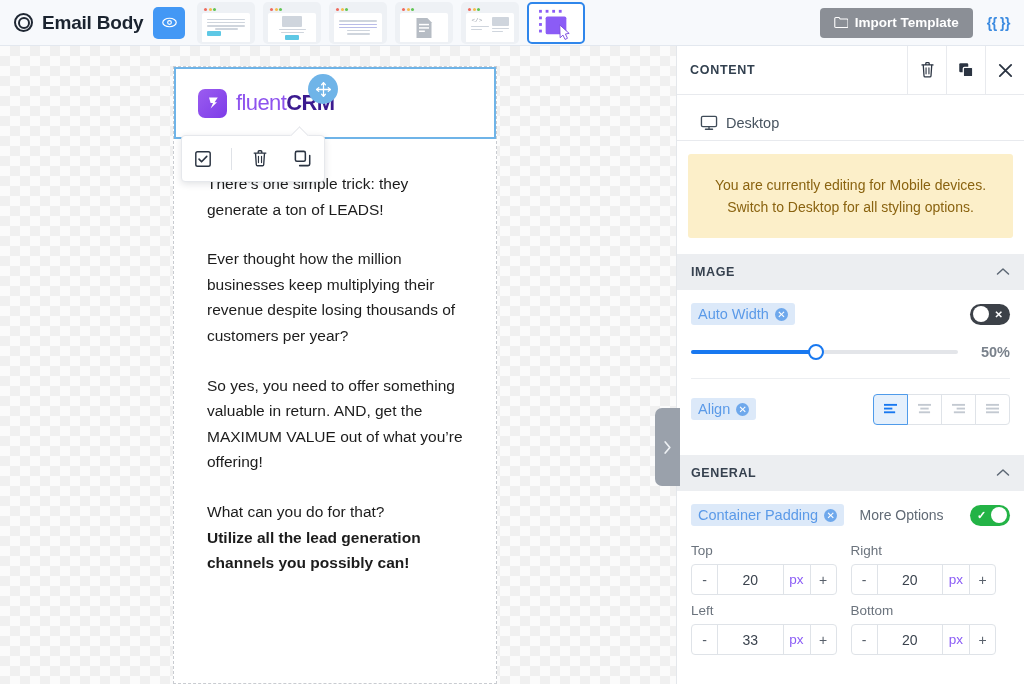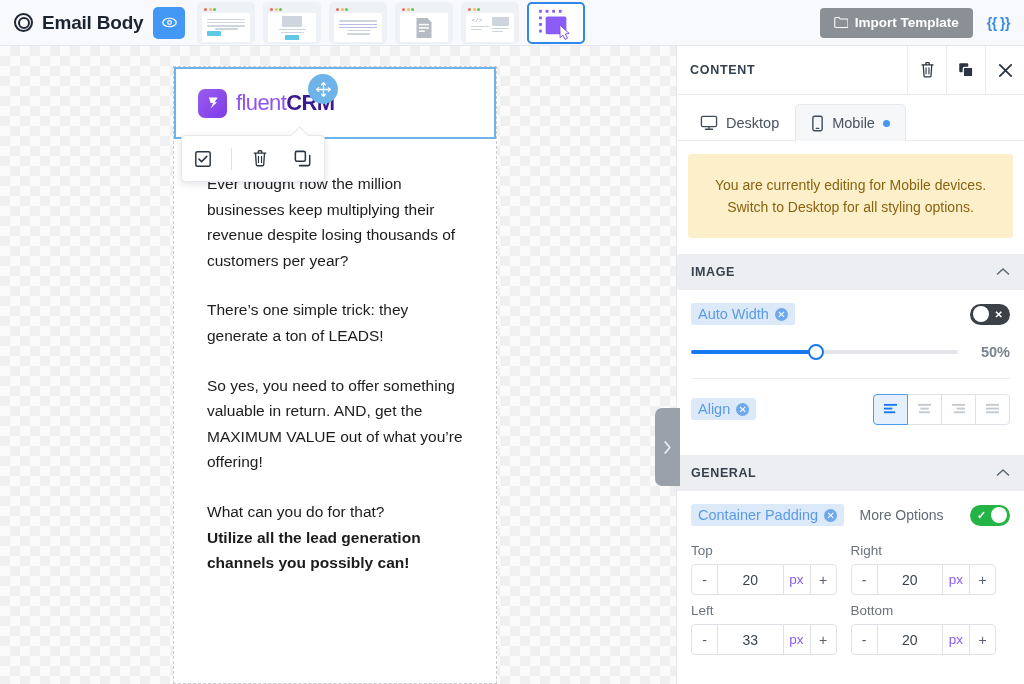--- a/index.html
+++ b/index.html
@@ -390,22 +390,22 @@
               <path d="M5 3 h11 l-4 6 h3 l-8 8 3 -7 h-3 z" fill="#fff"></path>
             </svg>
           </span>
           <span class="logo-text">
             <span class="lt-a">fluent</span><span class="lt-b">CRM</span>
           </span>
         </div>
       </div>
 
       <div class="mail-body">
+        <p><span>There’s one simple trick: they generate a ton of LEADS!</span></p>
         <p><span>Ever thought how the million businesses keep multiplying their revenue despite losing thousands of customers per year?</span></p>
-        <p><span>There’s one simple trick: they generate a ton of LEADS!</span></p>
         <p><span>So yes, you need to offer something valuable in return. AND, get the MAXIMUM VALUE out of what you’re offering!</span></p>
         <p>
           <span>What can you do for that?</span><br>
           <b>Utilize all the lead generation channels you possibly can!</b>
         </p>
       </div>
     </div>
 
     <div class="move-handle">
       <svg width="17" height="17" viewBox="0 0 20 20">
@@ -474,28 +474,20 @@
     </div>
 
     <div class="tabs">
       <div class="tab">
         <svg width="18" height="16" viewBox="0 0 20 18">
           <rect x="1.5" y="1.5" width="17" height="11.5" rx="1.5" fill="none" stroke="#3f4b58" stroke-width="1.5"></rect>
           <path d="M6 16 h8" stroke="#3f4b58" stroke-width="1.5" stroke-linecap="round"></path>
           <path d="M10 13 v3" stroke="#3f4b58" stroke-width="1.5"></path>
         </svg>
         <span>Desktop</span>
-      </div>
-      <div class="tab active">
-        <svg width="13" height="17" viewBox="0 0 14 18">
-          <rect x="2" y="1.2" width="10" height="15.6" rx="1.8" fill="none" stroke="#3f4b58" stroke-width="1.5"></rect>
-          <path d="M5.6 14.2 h2.8" stroke="#3f4b58" stroke-width="1.3" stroke-linecap="round"></path>
-        </svg>
-        <span>Mobile</span>
-        <span class="tab-dot"></span>
       </div>
     </div>
 
     <div class="warn">You are currently editing for Mobile devices. Switch to Desktop for all styling options.</div>
 
     <div class="sect-head">
       <span>IMAGE</span>
       <span class="caret">
         <svg width="14" height="9" viewBox="0 0 14 9">
           <path d="M1.5 7 L7 2 L12.5 7" fill="none" stroke="#5d6875" stroke-width="1.5" stroke-linecap="round" stroke-linejoin="round"></path>

